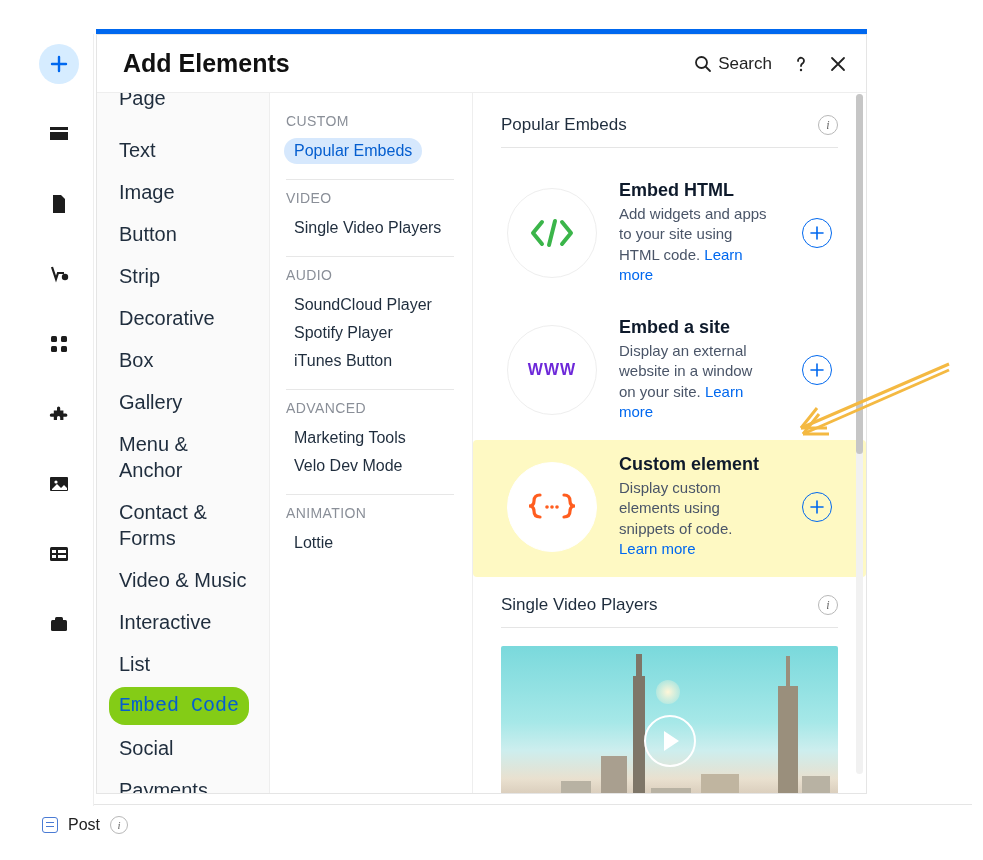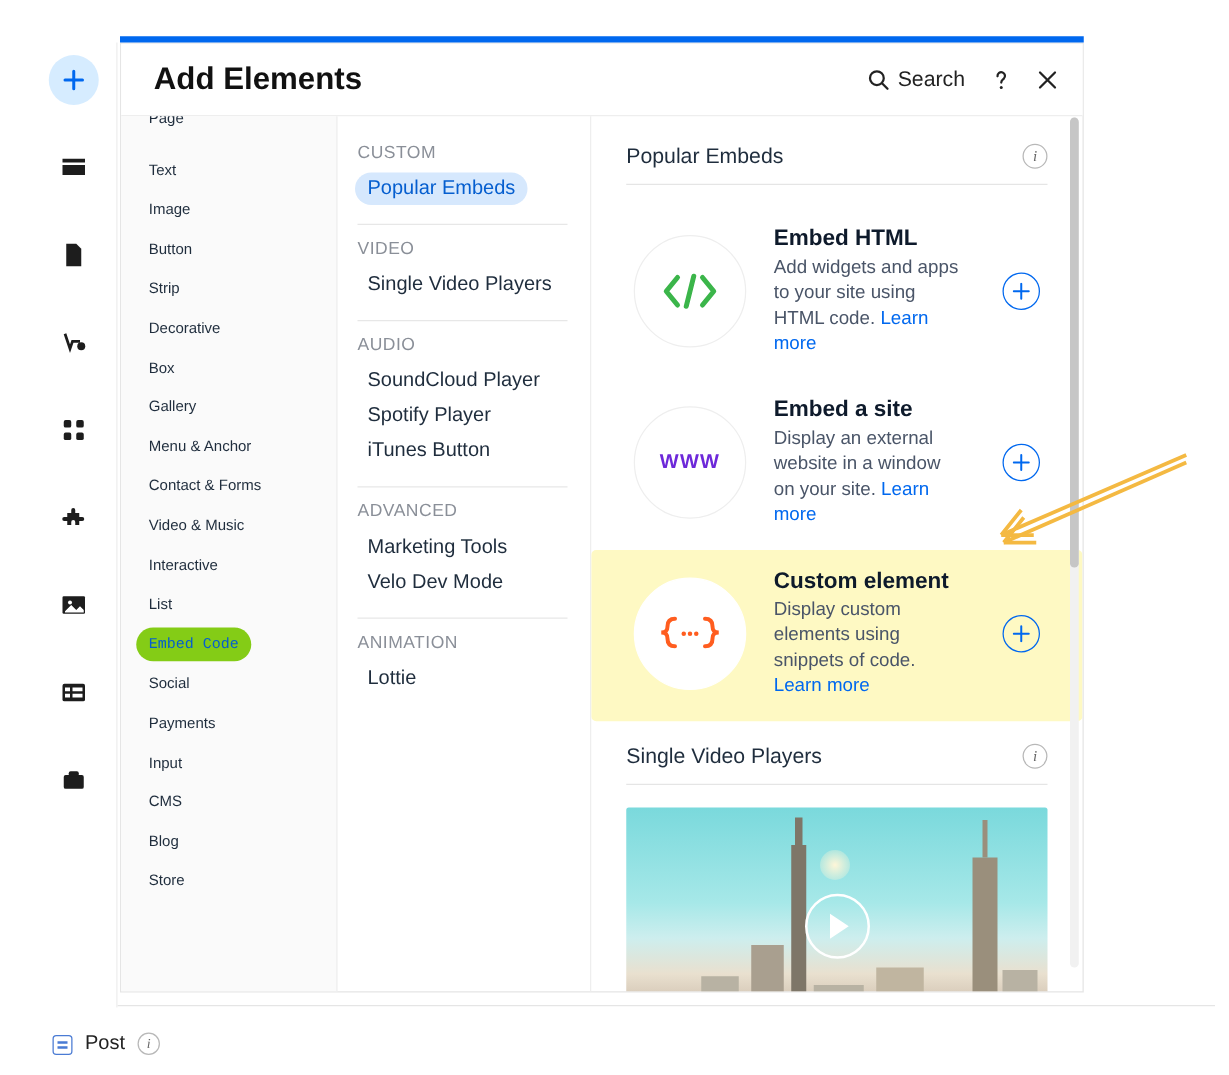--- a/index.html
+++ b/index.html
@@ -72,21 +72,21 @@
   .col1 {
     width: 173px;
     border-right: 1px solid #eee;
     padding: 0px 0 8px 0;
     overflow: hidden;
     background: #fafafa;
   }
   .col1-inner { padding: 0 10px 0 12px; }
   .col1-item {
     padding: 6px 10px;
-    font-size: 12px;
+    font-size: 20px;
     color: #1f2d3d;
     cursor: pointer;
     border-radius: 16px;
     display: inline-block;
     margin: 0;
     line-height: 1.3;
   }
   .col1-row { padding: 2px 0; }
   .col1-item.active {
     background: #84cc16;
@@ -274,21 +274,21 @@
     cursor: pointer;
     color: #1d1d1d;
   }
   .rail-btn.active { background: #d6ecff; color: #0068ef; }
   .bottom-bar {
     position: absolute;
     left: 24px; right: 11px; bottom: 16px;
     height: 40px;
     border-top: 1px solid #e5e5e5;
     display: flex;
-    align-items: flex-end;
+    align-items: center;
     padding: 0 18px;
     gap: 10px;
     background: #fff;
     z-index: 1;
   }
   .post-icon {
     width: 16px; height: 16px;
     border: 1.5px solid #4a7bd4;
     border-radius: 3px;
     position: relative;

